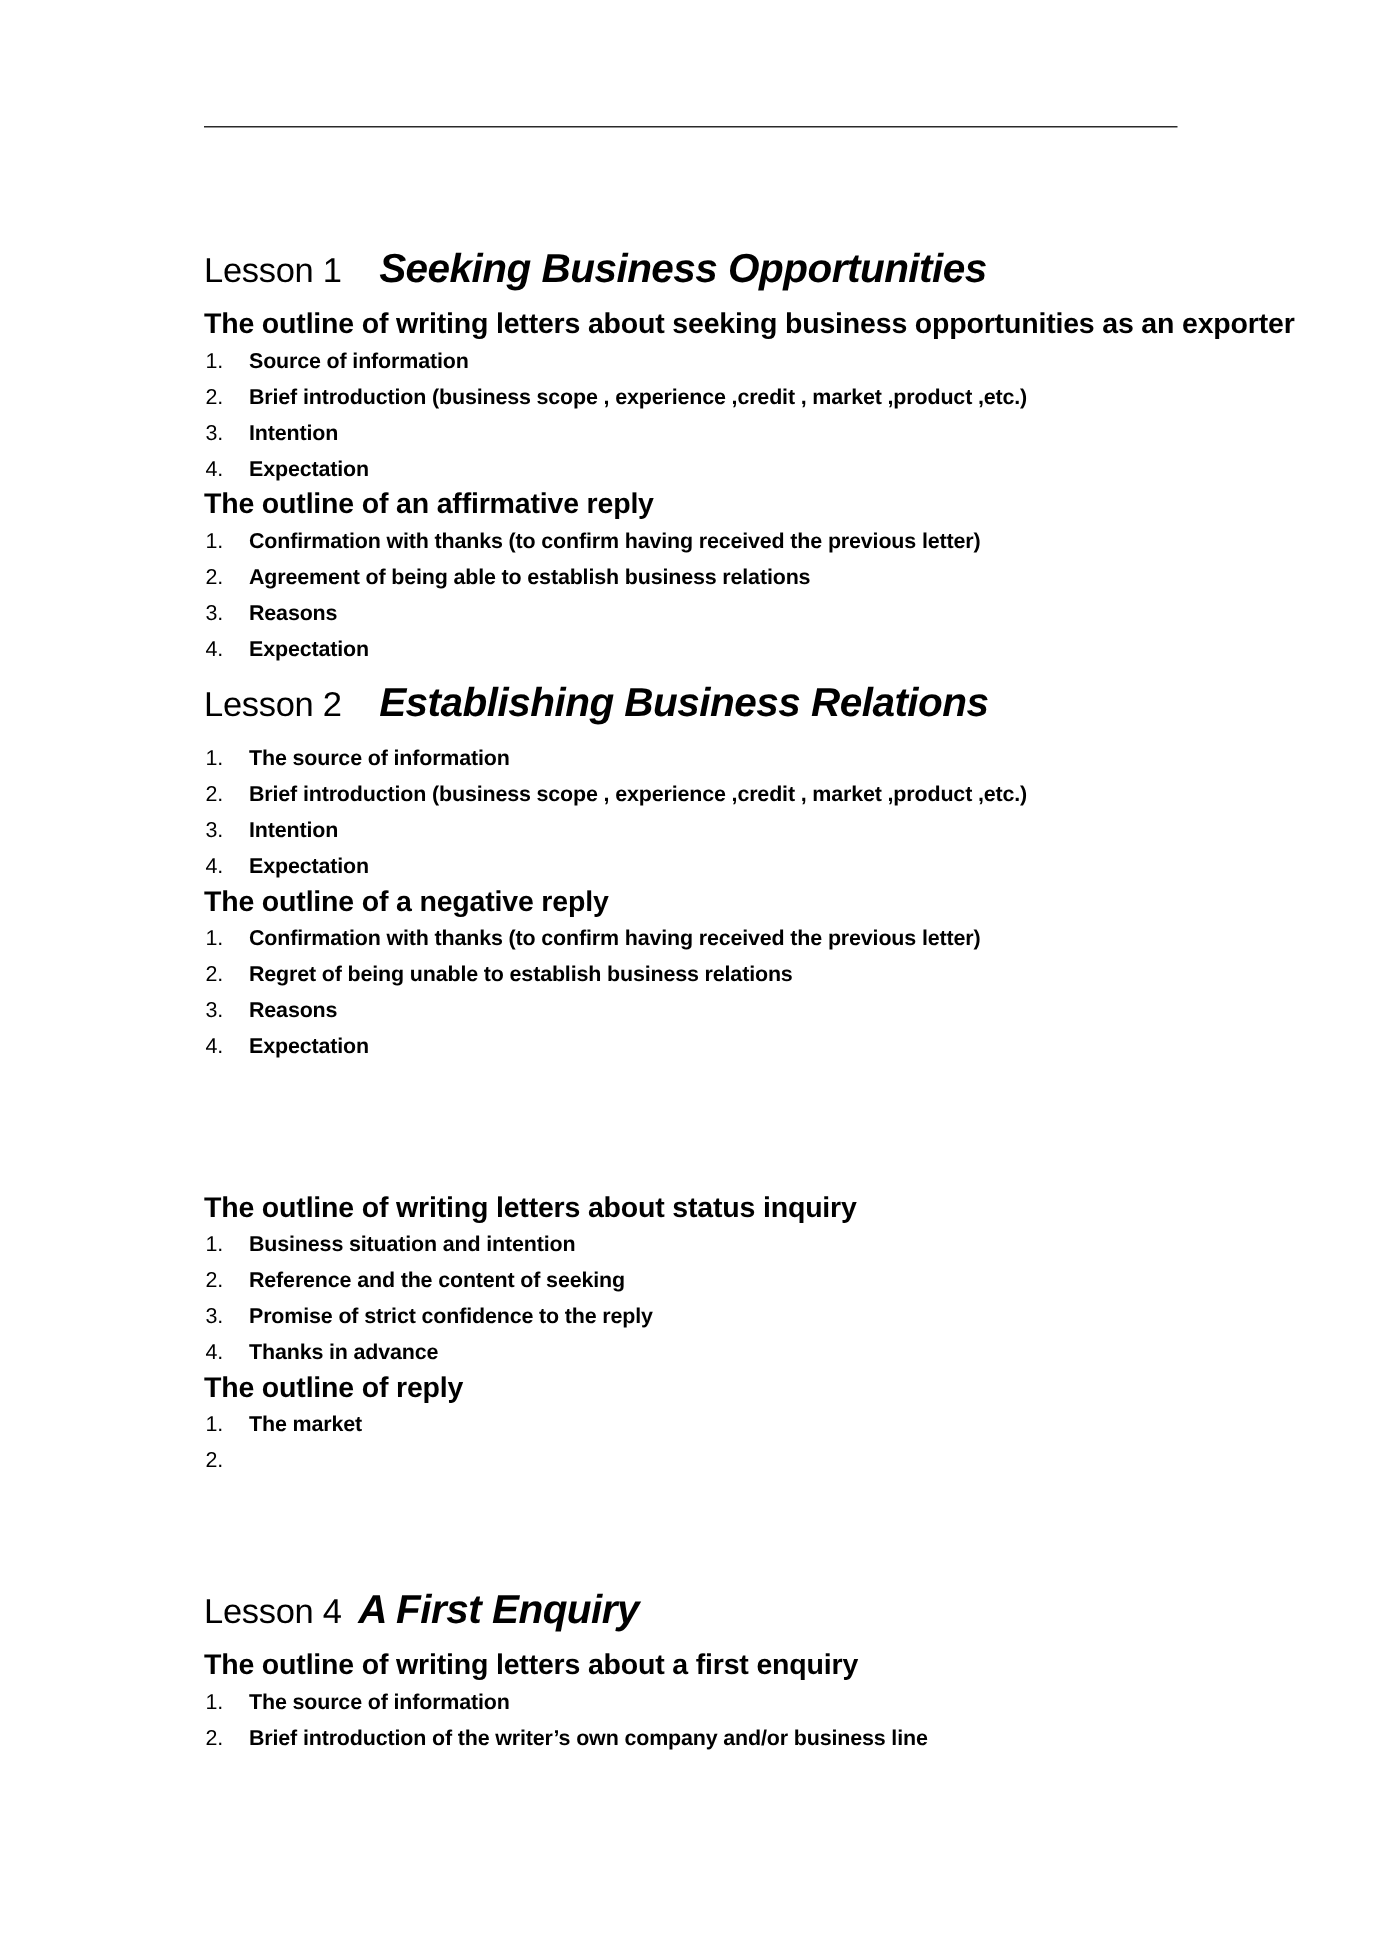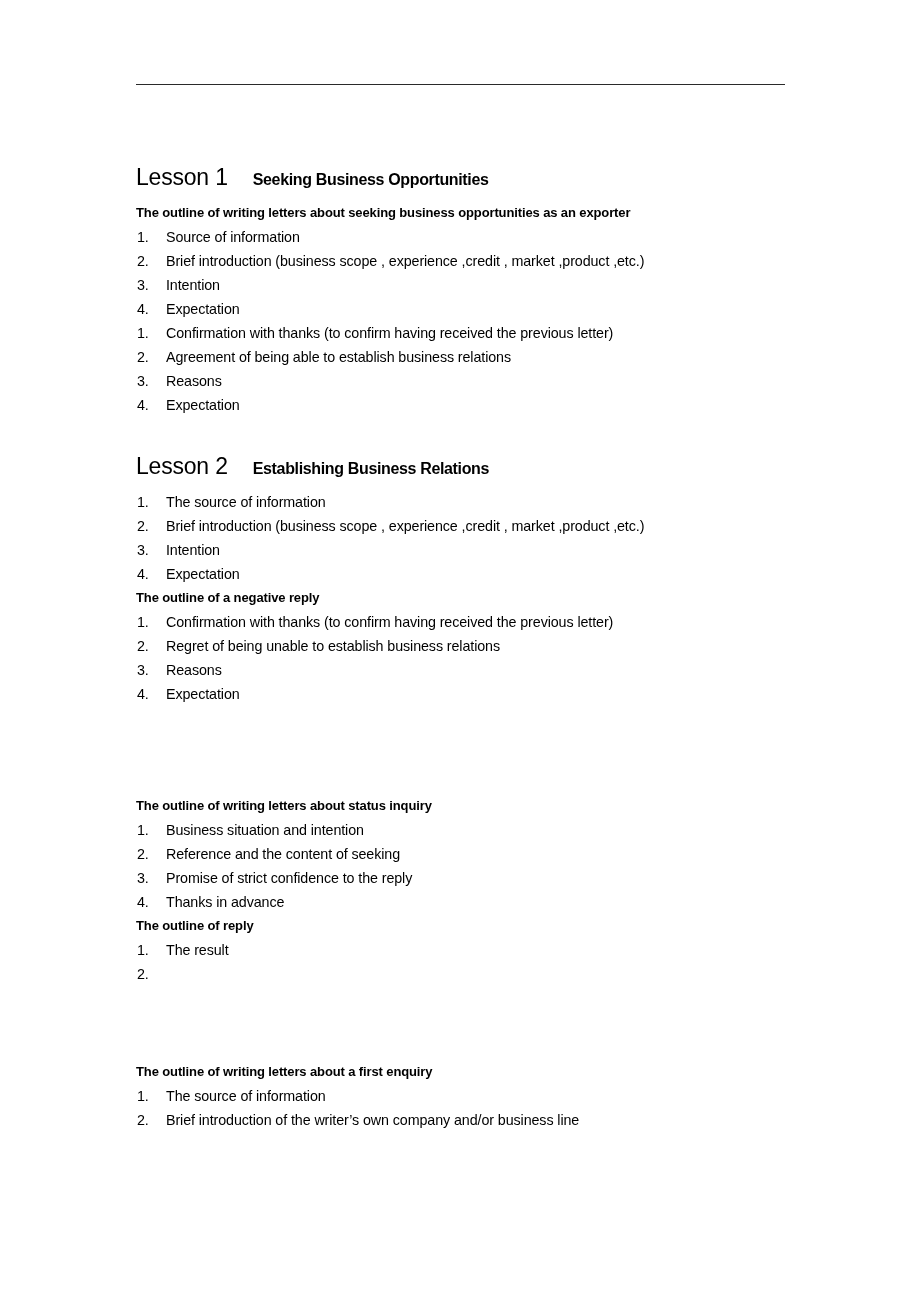--- a/index.html
+++ b/index.html
@@ -62,27 +62,28 @@
     font-weight: 400;
     letter-spacing: -0.2px;
   }
   .lesson-gap {
     display: inline-block;
   }
   .lesson-gap.wide { width: 25px; }
   .lesson-gap.narrow { width: 11px; }
 
   .lesson-title {
-    font-size: 16px;
+    font-size: 27px;
     font-weight: 700;
     letter-spacing: -0.35px;
+    font-style: italic;
   }
 
   .outline-heading {
-    font-size: 13px;
+    font-size: 19px;
     font-weight: 700;
     line-height: 24px;
     letter-spacing: -0.12px;
     white-space: nowrap;
   }
 
   ol.outline-list {
     list-style: none;
     margin: 0;
     padding: 0;
@@ -96,20 +97,21 @@
     position: relative;
     padding-left: 30px;
   }
   ol.outline-list li .num {
     position: absolute;
     left: 1px;
     top: 0;
   }
   ol.outline-list li .txt {
     display: inline-block;
+    font-weight: bold;
   }
 </style>
 </head>
 <body>
 
 <div class="page">
 
   <div class="top-rule"></div>
 
   <div class="content">
@@ -120,20 +122,21 @@
             <span class="lesson-gap wide"></span>
             <span class="lesson-title">Seeking Business Opportunities</span>
           </div>
           <div class="outline-heading">The outline of writing letters about seeking business opportunities as an exporter</div>
           <ol class="outline-list">
             <li><span class="num">1.</span><span class="txt">Source of information</span></li>
             <li><span class="num">2.</span><span class="txt">Brief introduction (business scope , experience ,credit , market ,product ,etc.)</span></li>
             <li><span class="num">3.</span><span class="txt">Intention</span></li>
             <li><span class="num">4.</span><span class="txt">Expectation</span></li>
           </ol>
+          <div class="outline-heading">The outline of an affirmative reply</div>
           <ol class="outline-list">
             <li><span class="num">1.</span><span class="txt">Confirmation with thanks (to confirm having received the previous letter)</span></li>
             <li><span class="num">2.</span><span class="txt">Agreement of being able to establish business relations</span></li>
             <li><span class="num">3.</span><span class="txt">Reasons</span></li>
             <li><span class="num">4.</span><span class="txt">Expectation</span></li>
           </ol>
         </div>
         <div class="lesson" style="top: 455px;">
           <div class="lesson-heading">
             <span class="lesson-label">Lesson 2</span>
@@ -157,25 +160,30 @@
         <div class="lesson" style="top: 794px;">
           <div class="outline-heading">The outline of writing letters about status inquiry</div>
           <ol class="outline-list">
             <li><span class="num">1.</span><span class="txt">Business situation and intention</span></li>
             <li><span class="num">2.</span><span class="txt">Reference and the content of seeking</span></li>
             <li><span class="num">3.</span><span class="txt">Promise of strict confidence to the reply</span></li>
             <li><span class="num">4.</span><span class="txt">Thanks in advance</span></li>
           </ol>
           <div class="outline-heading">The outline of reply</div>
           <ol class="outline-list">
-            <li><span class="num">1.</span><span class="txt">The result</span></li>
+            <li><span class="num">1.</span><span class="txt">The market</span></li>
             <li><span class="num">2.</span></li>
           </ol>
         </div>
         <div class="lesson" style="top: 1060px;">
+          <div class="lesson-heading">
+            <span class="lesson-label">Lesson 4</span>
+            <span class="lesson-gap narrow"></span>
+            <span class="lesson-title">A First Enquiry</span>
+          </div>
           <div class="outline-heading">The outline of writing letters about a first enquiry</div>
           <ol class="outline-list">
             <li><span class="num">1.</span><span class="txt">The source of information</span></li>
             <li><span class="num">2.</span><span class="txt">Brief introduction of the writer’s own company and/or business line</span></li>
           </ol>
         </div>
       </div>
   </div>
 
 </div>

